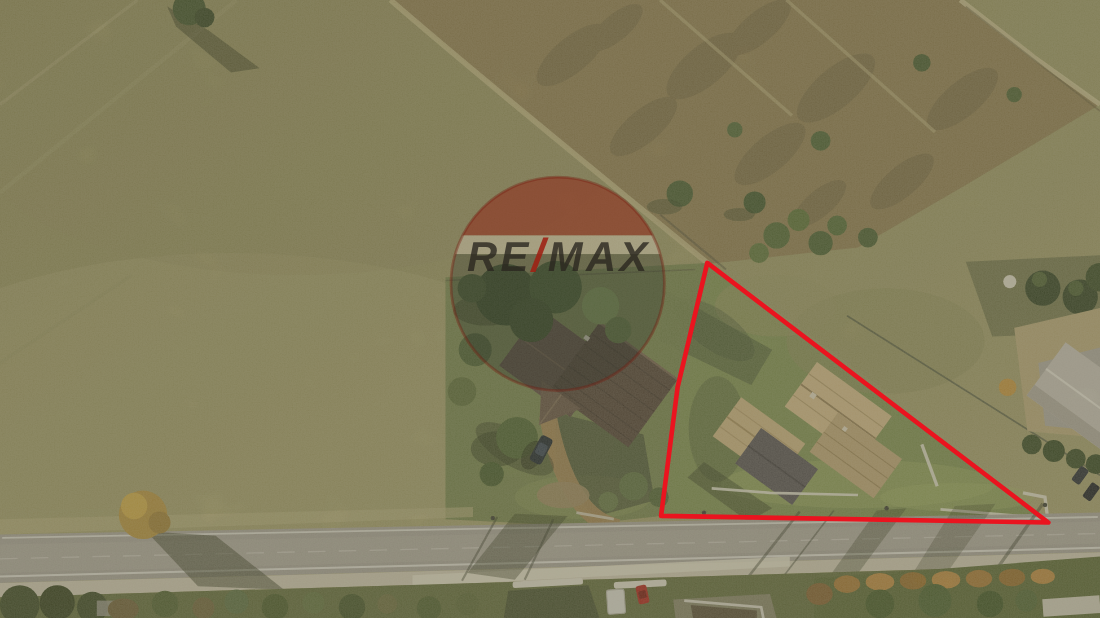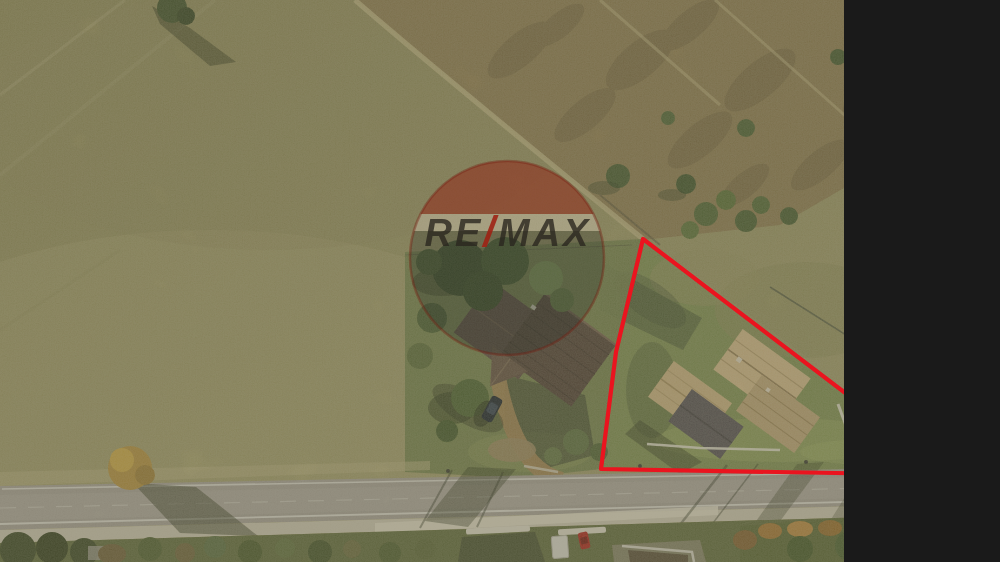--- a/index.html
+++ b/index.html
@@ -1,17 +1,17 @@
 <!DOCTYPE html>
 <html><head>
 <meta charset="utf-8">
 <style>
   html,body{margin:0;padding:0;background:#1a1a1a;}
   .photo{
-    position:relative;width:844px;height:562px;overflow:hidden;
+    position:relative;width:1000px;height:562px;overflow:hidden;
     font-family:"Liberation Sans",sans-serif;background:#4d7c0f;
   }
   .photo svg{position:absolute;left:0;top:0;display:block;}
   .wm-text{
     font-family:"Liberation Sans",sans-serif;
     font-weight:bold;font-style:italic;letter-spacing:3px;
   }
 </style>
 </head>
 <body>

